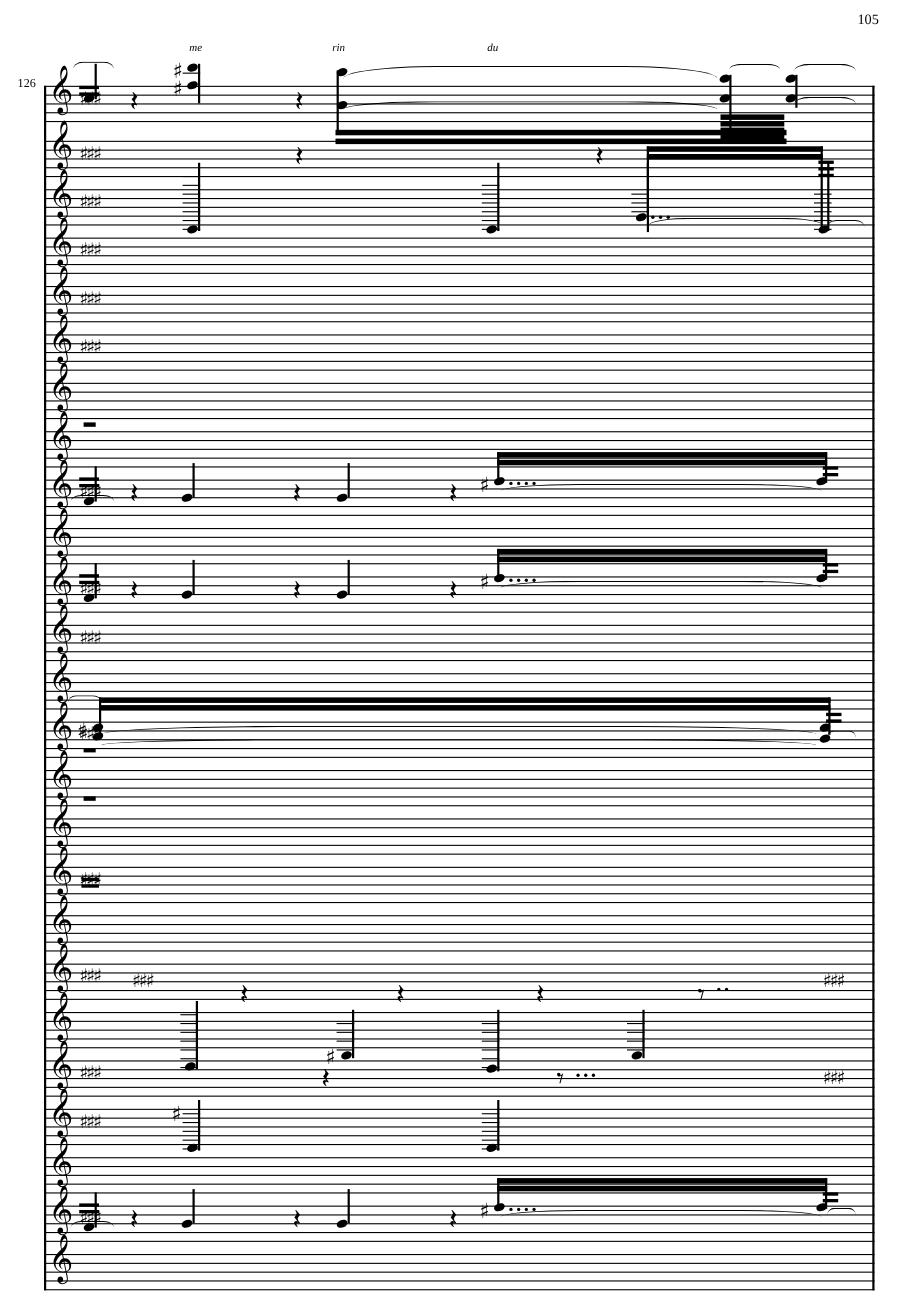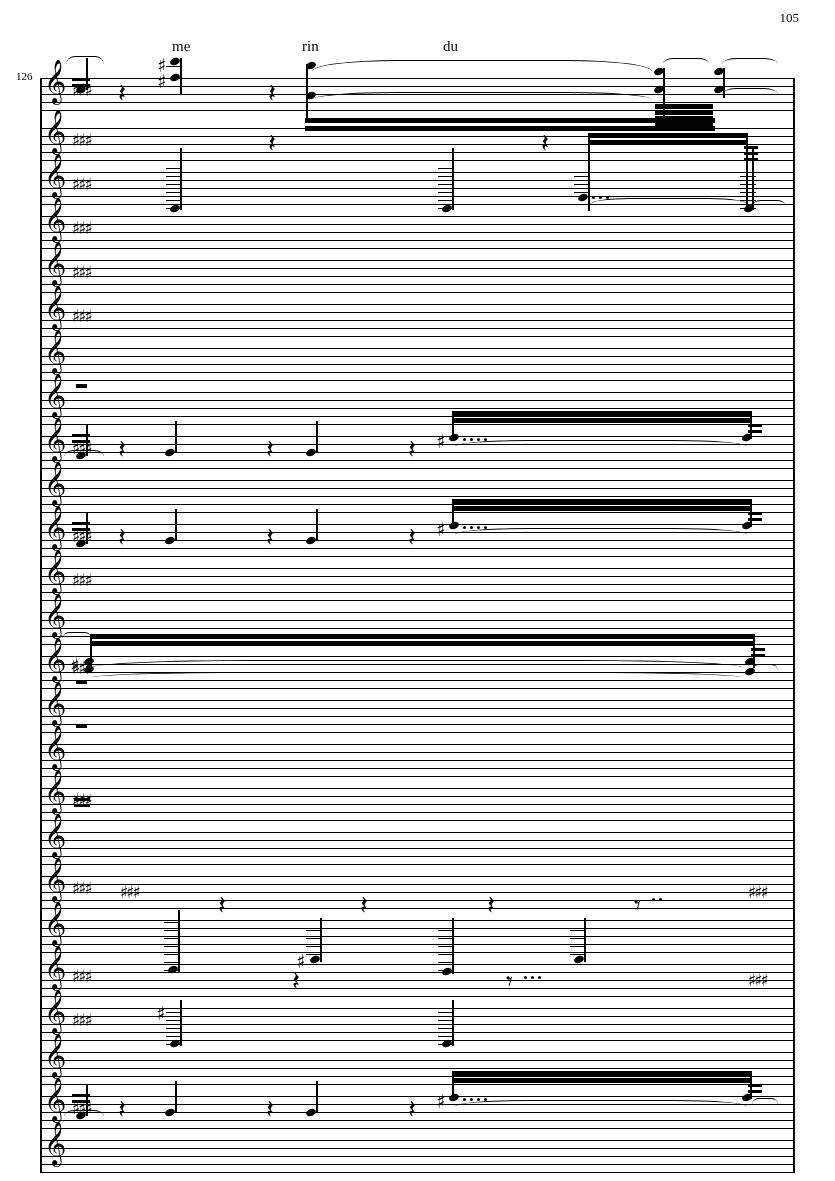--- a/index.html
+++ b/index.html
@@ -3,21 +3,21 @@
 <meta charset="utf-8">
 <style>
   html,body{margin:0;padding:0;background:#ffffff;}
   body{width:835px;height:1181px;font-family:"Liberation Serif",serif;color:#000;position:relative;overflow:hidden;}
   #sheet{position:absolute;left:0;top:0;width:835px;height:1181px;}
 
   .page-number{position:absolute;right:36px;top:10px;font-size:13px;font-family:"Liberation Serif",serif;}
 
   .measure-number{position:absolute;font-size:11px;font-family:"Liberation Serif",serif;}
 
-  .lyric{position:absolute;font-size:15px;font-family:"Liberation Serif",serif;}
+  .lyric{position:absolute;font-size:10px;font-family:"Liberation Serif",serif;font-style:italic;}
 
   
   .staff{position:absolute;left:40px;width:755px;height:33px;}
   .staff .line{position:absolute;left:0;width:100%;height:1px;background:#000;}
   .staff .line.l0{top:0px;}
   .staff .line.l1{top:8px;}
   .staff .line.l2{top:16px;}
   .staff .line.l3{top:24px;}
   .staff .line.l4{top:32px;}
 

